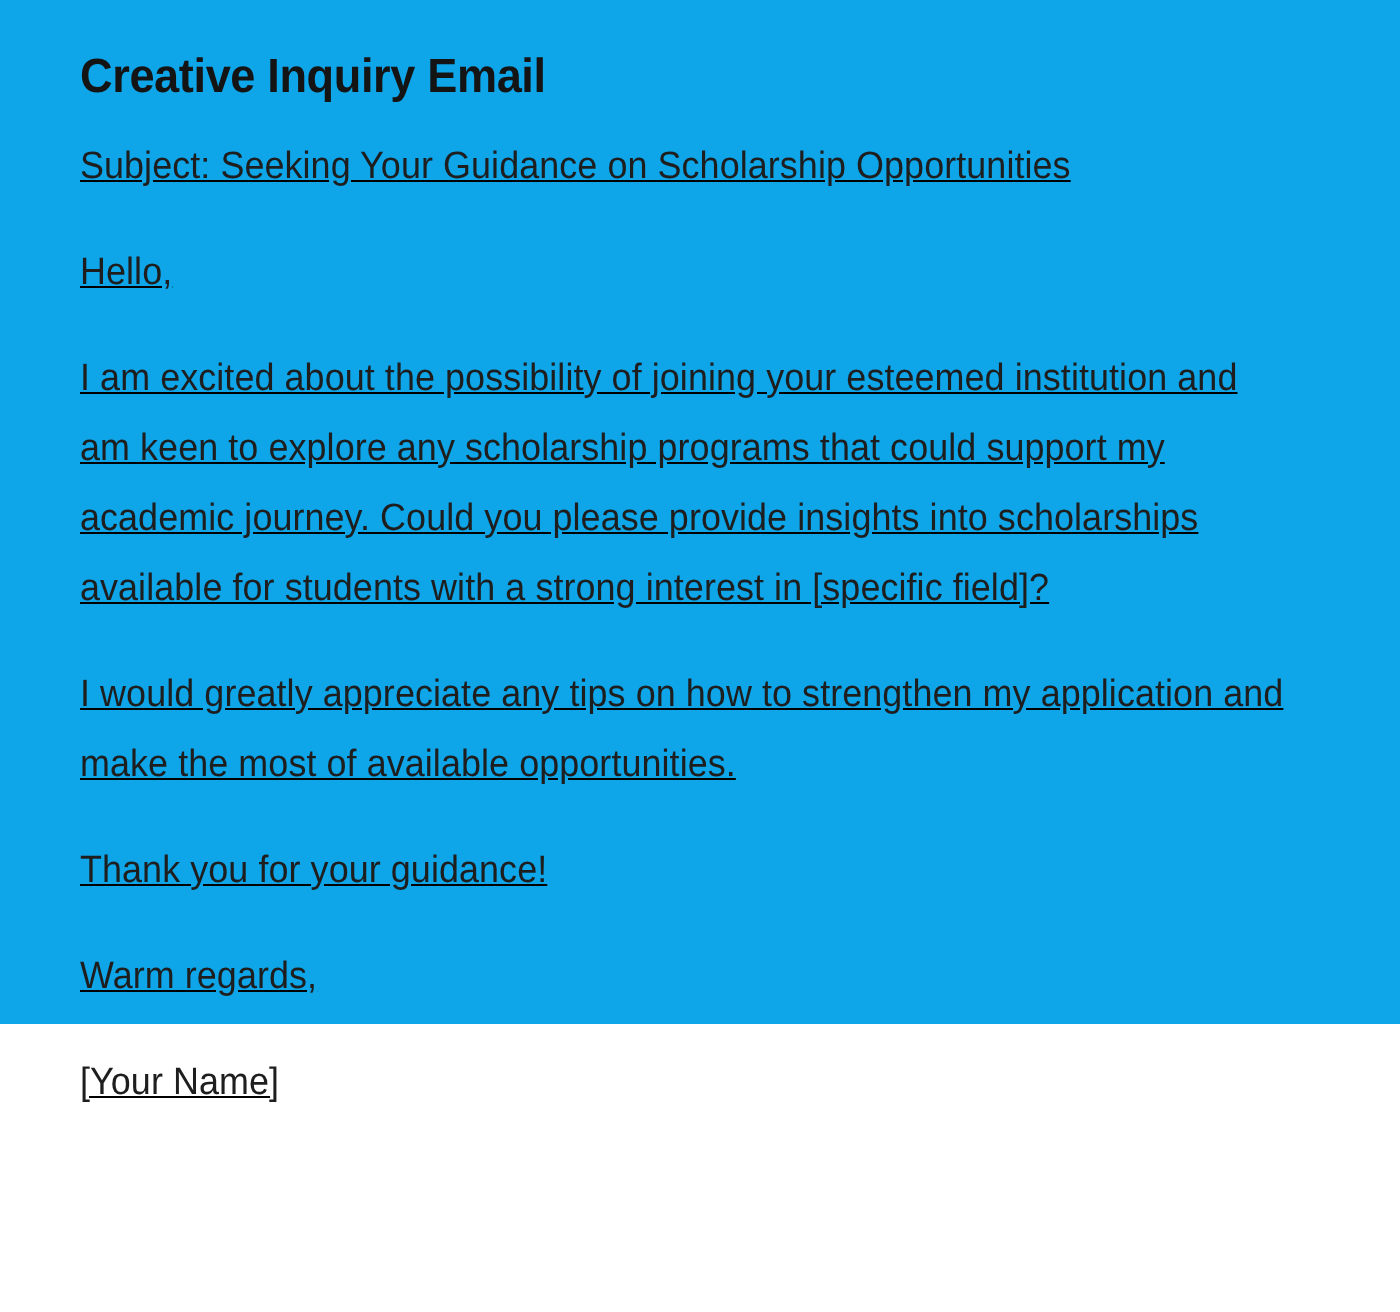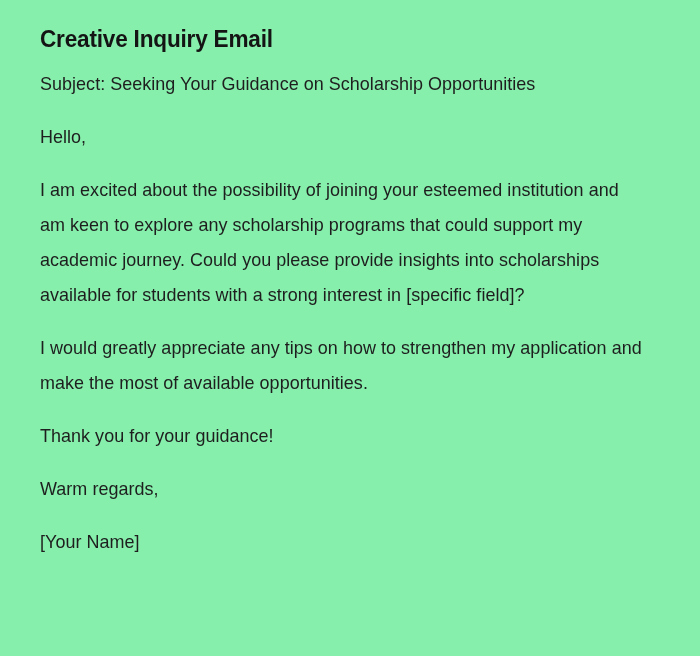--- a/index.html
+++ b/index.html
@@ -12,22 +12,22 @@
     width: 700px;
     height: 656px;
     overflow: hidden;
     font-family: "Liberation Sans", sans-serif;
     -webkit-font-smoothing: antialiased;
   }
 
   .page {
     position: relative;
     width: 700px;
-    height: 656px;
-    background: #86efac;
+    height: 512px;
+    background: #0ea5e9;
     box-sizing: border-box;
     padding: 0 60px 0 40px;
   }
 
   .doc-title {
     margin: 0;
     padding: 0;
     position: absolute;
     left: 40px;
     top: 24px;
@@ -39,20 +39,21 @@
     transform: scaleX(0.94);
     transform-origin: left center;
     white-space: nowrap;
   }
 
   .body-block {
     position: absolute;
     left: 40px;
     top: 66px;
     width: 608px;
+    text-decoration: underline;
   }
 
   .para {
     margin: 0 0 18px 0;
     font-size: 19px;
     line-height: 35px;
     font-weight: 400;
     color: #1e1e1e;
     transform: scaleX(0.945);
     transform-origin: left top;

